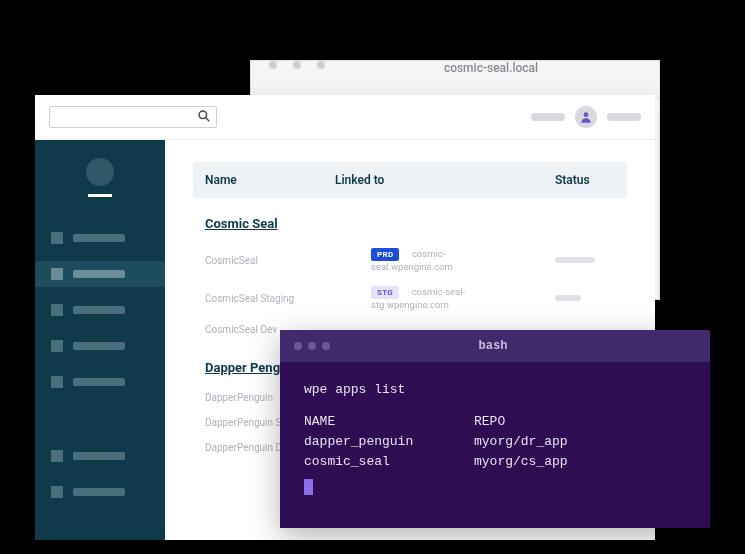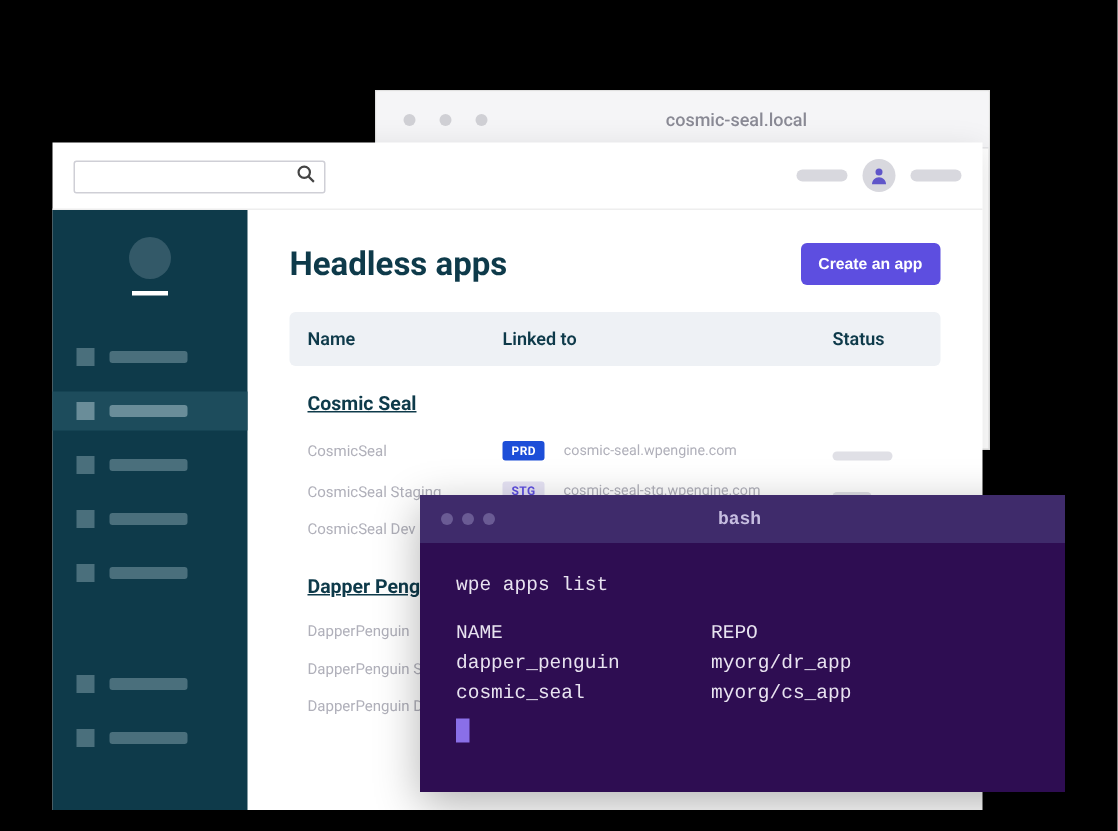--- a/index.html
+++ b/index.html
@@ -17,21 +17,21 @@
     top: 60px;
     width: 410px;
     background: #fff;
     border: 1px solid #e0e0e0;
     box-shadow: 0 2px 8px rgba(0,0,0,0.08);
   }
   .browser-bar {
     height: 38px;
     background: #f5f5f7;
     display: flex;
-    align-items: center;
+    align-items: flex-start;
     padding: 0 18px;
     gap: 16px;
     border-bottom: 1px solid #e5e5e8;
   }
   .traffic-dot {
     width: 8px; height: 8px; border-radius: 50%;
     background: #d0d0d5;
   }
   .browser-url {
     flex: 1;
@@ -183,24 +183,25 @@
   .col-status { flex: 0 0 60px; }
   .group-title {
     font-size: 13px;
     font-weight: 700;
     color: #0e3a4a;
     padding: 18px 12px 10px;
     text-decoration: underline;
   }
   .row {
     display: flex;
-    align-items: flex-end;
+    align-items: center;
     padding: 7px 12px;
     font-size: 10px;
     color: #9a9aa5;
+    gap: 36px;
   }
   .row .col-name { color: #b0b0ba; }
   .badge {
     display: inline-block;
     padding: 2px 6px;
     border-radius: 2px;
     font-size: 8px;
     font-weight: 700;
     margin-right: 10px;
     letter-spacing: 0.3px;
@@ -318,24 +319,20 @@
           <div class="nav-sq"></div>
           <div class="nav-line"></div>
         </div>
       <div class="nav-item">
           <div class="nav-sq"></div>
           <div class="nav-line"></div>
         </div>
     </div>
 
     <div class="main">
-      <div class="main-header">
-        <div class="main-title">Headless apps</div>
-        <button class="create-btn">Create an app</button>
-      </div>
 
       <div class="table-head">
         <div class="col-name">Name</div>
         <div class="col-link">Linked to</div>
         <div class="col-status">Status</div>
       </div>
 
       <div class="group-title">Cosmic Seal</div>
       <div class="row">
         <div class="col-name">CosmicSeal</div>

